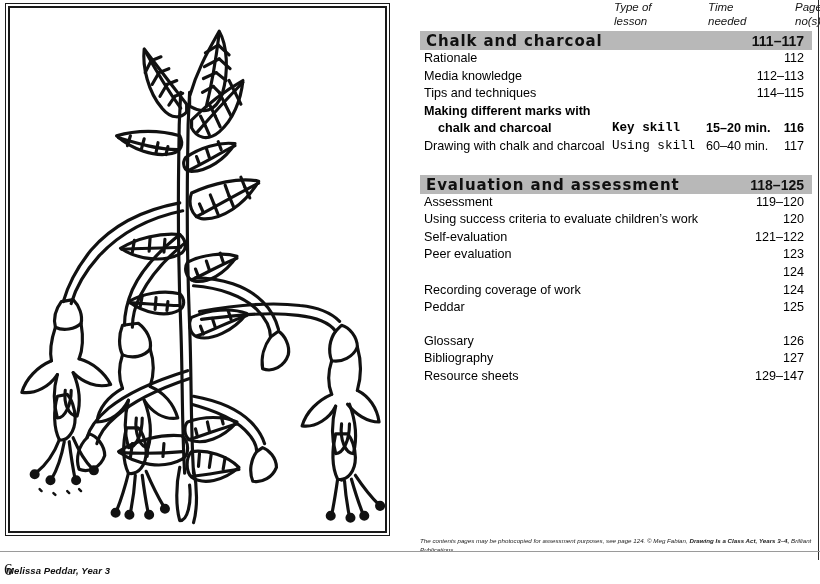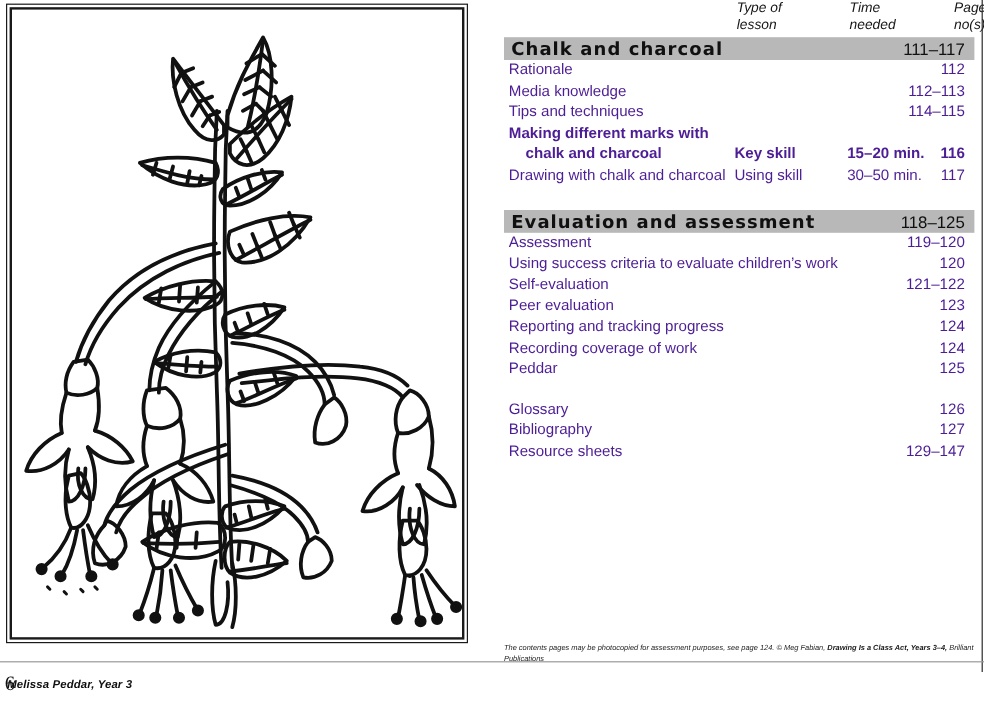--- a/index.html
+++ b/index.html
@@ -98,41 +98,42 @@
     font-size: 15px;
     font-weight: bold;
     color: #101010;
     letter-spacing: .9px;
     font-family: "DejaVu Sans", sans-serif;
   }
   .section-bar .sb-pages {
     position: absolute;
     right: 8px; top: 2px;
     font-size: 14px;
-    font-weight: normal;
+    font-weight: bold;
     color: #101010;
   }
 
   
   .rows { position: relative; width: 392px; }
   .row {
     position: relative;
     height: 17.6px;
     font-size: 12.6px;
-    color: #4c1d95;
+    color: #000000;
   }
   .row .r-title {
     position: absolute;
     left: 4px; top: 0;
     white-space: nowrap;
   }
   .row .r-type {
     position: absolute;
     left: 192px; top: 0;
     white-space: nowrap;
+    font-family: Liberation Mono, monospace;
   }
   .row .r-time {
     position: absolute;
     left: 286px; top: 0;
     white-space: nowrap;
   }
   .row .r-page {
     position: absolute;
     right: 8px; top: 0;
     text-align: left;
@@ -375,21 +376,21 @@
       </div>
       <div class="row bold indent">
         <span class="r-title">chalk and charcoal</span>
         <span class="r-type">Key skill</span>
         <span class="r-time">15–20 min.</span>
         <span class="r-page">116</span>
       </div>
       <div class="row">
         <span class="r-title">Drawing with chalk and charcoal</span>
         <span class="r-type">Using skill</span>
-        <span class="r-time">30–50 min.</span>
+        <span class="r-time">60–40 min.</span>
         <span class="r-page">117</span>
       </div>
     </div>
 
     <div class="spacer"></div>
 
     <div class="section-bar">
       <div class="sb-title">Evaluation and assessment</div>
       <div class="sb-pages">118–125</div>
     </div>
@@ -404,21 +405,20 @@
       </div>
       <div class="row">
         <span class="r-title">Self-evaluation</span>
         <span class="r-page">121–122</span>
       </div>
       <div class="row">
         <span class="r-title">Peer evaluation</span>
         <span class="r-page">123</span>
       </div>
       <div class="row">
-        <span class="r-title">Reporting and tracking progress</span>
         <span class="r-page">124</span>
       </div>
       <div class="row">
         <span class="r-title">Recording coverage of work</span>
         <span class="r-page">124</span>
       </div>
       <div class="row">
         <span class="r-title">Peddar</span>
         <span class="r-page">125</span>
       </div>

